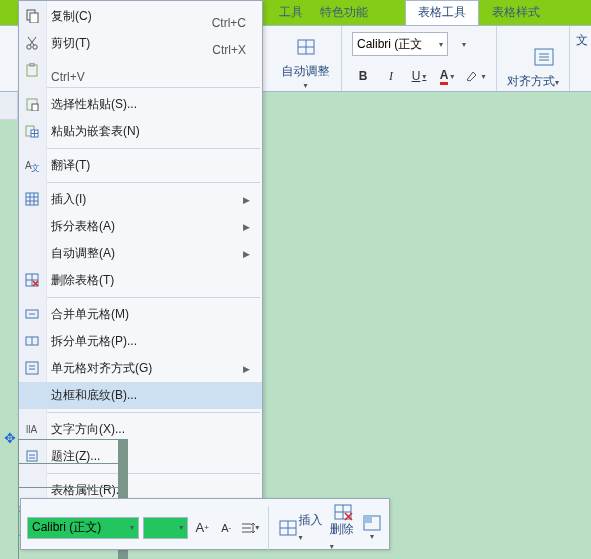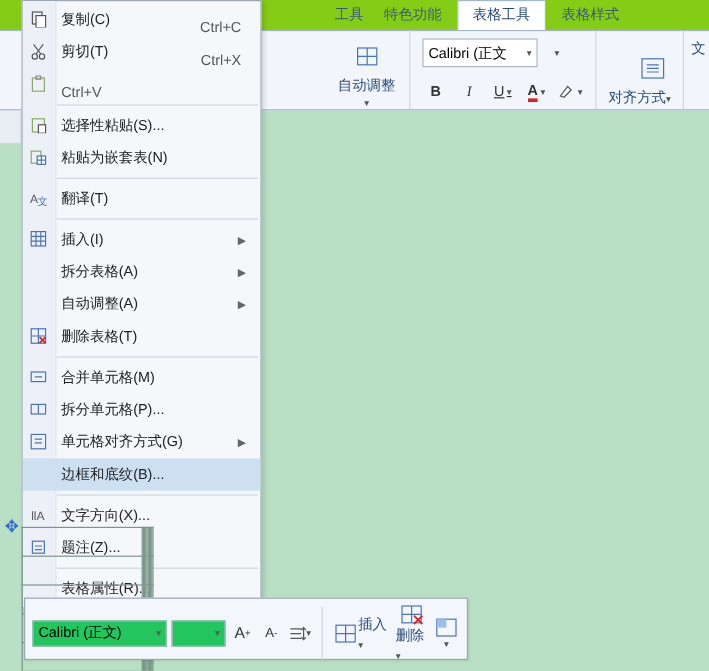--- a/index.html
+++ b/index.html
@@ -1,21 +1,21 @@
 <!DOCTYPE html>
 <html><head>
 <meta charset="utf-8">
 <style>
   * { box-sizing: border-box; margin: 0; padding: 0; font-family: "Microsoft YaHei", "Segoe UI", sans-serif; }
   body { width: 591px; height: 559px; background: #b9e0c5; overflow: hidden; position: relative; font-size: 12px; }
 
   
   .tabstrip { position: absolute; top: 0; left: 0; right: 0; height: 26px; background: #84cc16; border-bottom: 1px solid #a4b7cc; display: flex; align-items: flex-end; padding-left: 270px; }
   .tab { padding: 4px 12px 5px; font-size: 12px; color: #3b5a7a; border: 1px solid transparent; border-bottom: none; height: 25px; display: flex; align-items: center; }
-  .tab.active { background: #fff; border-color: #a4b7cc; color: #2a4c7d; font-weight: 500; }
+  .tab.active { background: #fff; border-color: #a4b7cc; color: #2a4c7d; font-weight: 500; margin-left: 24px; }
   .tab.frag { padding: 4px 3px 5px 8px; }
 
   
   .ribbon { position: absolute; top: 26px; left: 0; right: 0; height: 66px; background: #f2f6fa; border-bottom: 1px solid #a4b7cc; display: flex; padding-left: 270px; }
   .ribgroup { border-right: 1px solid #cbd6e2; padding: 6px 10px 4px; display: flex; flex-direction: column; justify-content: space-between; }
   .fontname { height: 24px; width: 96px; border: 1px solid #aab7c6; background: #fff; display: flex; align-items: center; padding: 0 4px; font-size: 12px; justify-content: space-between; }
   .chev { font-size: 8px; color: #555; }
   .autofit { display: flex; align-items: center; gap: 4px; font-size: 12px; color: #2a4c7d; }
   .autofit .iconbox { width: 30px; height: 30px; display:flex;align-items:center;justify-content:center;border:1px solid transparent;}
   .boldrow { display: flex; gap: 6px; align-items: center; }
@@ -23,21 +23,21 @@
   .tbtn svg { display: block; }
   .alignbig { display:flex; align-items:flex-end; gap:4px; font-size:12px; color:#2a4c7d; padding-top:10px;}
   .alignbig .iconbox { width:30px;height:30px;display:flex;align-items:center;justify-content:center;}
   .frag2 { padding:6px 0 4px 6px; display:flex; flex-direction:column; justify-content:space-between;}
 
   
   .leftstrip { position:absolute; top:0; left:0; width:18px; height: 120px; background:#e9eef5; border-right:1px solid #cbd6e2; border-bottom:1px solid #cbd6e2;}
   .lsicon { width:14px;height:14px;margin:4px auto; }
 
   
-  .menu { position: absolute; top: 0; left: 18px; width: 200px; background: #f5f7fb; border: 1px solid #9aa7b8; box-shadow: 2px 2px 4px rgba(0,0,0,.15); padding: 2px 0; }
+  .menu { position: absolute; top: 0; left: 18px; width: 245px; background: #f5f7fb; border: 1px solid #9aa7b8; box-shadow: 2px 2px 4px rgba(0,0,0,.15); padding: 2px 0; }
   .menu .iconcol { position:absolute; top:0; left:0; bottom:0; width:28px; background:#edf1f7; border-right:1px solid #e0e6ee;}
   .mi { position:relative; display: flex; align-items: center; height: 27px; padding: 0 10px 0 32px; font-size: 12px; color: #222; }
   .mi:hover, .mi.hl { background: #cde0f2; }
   .mi .mk { flex:1; }
   .mi .sc { color:#555; font-size:12px; margin-right:6px;margin-top:13px; }
   .mi .sub { font-size: 9px; color:#666; margin-right:2px; }
   .mi .ic { position:absolute; left:5px; top:5px; width:16px; height:16px; display:flex; align-items:center; justify-content:center; }
   .sep { height:1px; background:#cbd6e2; margin:3px 2px 3px 28px; }
 
   

